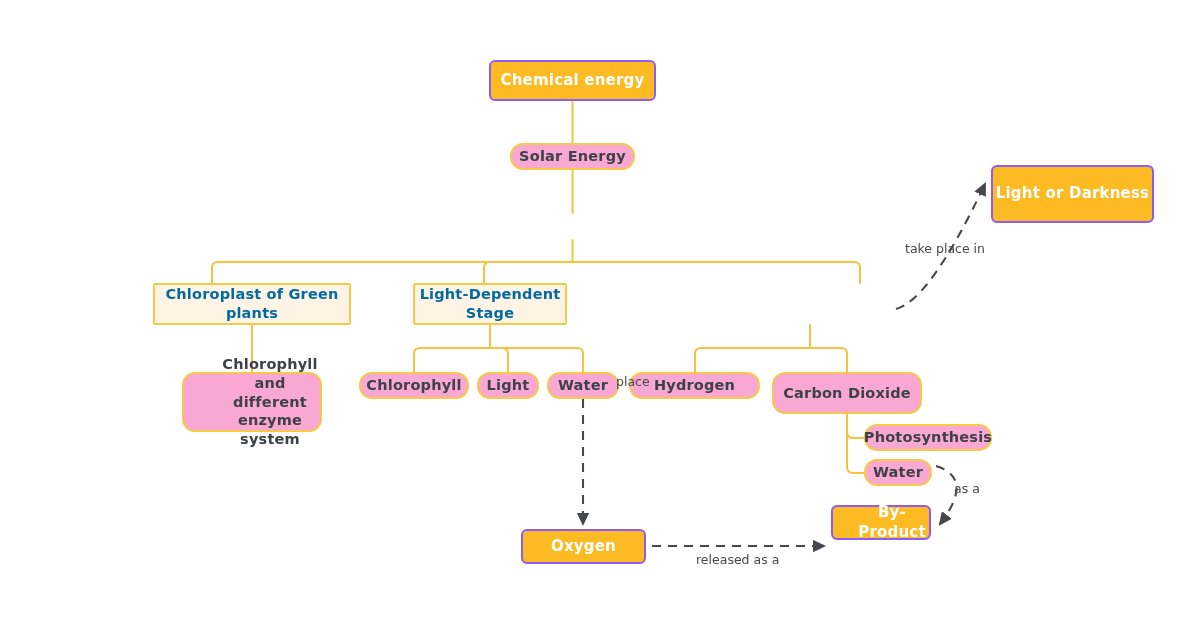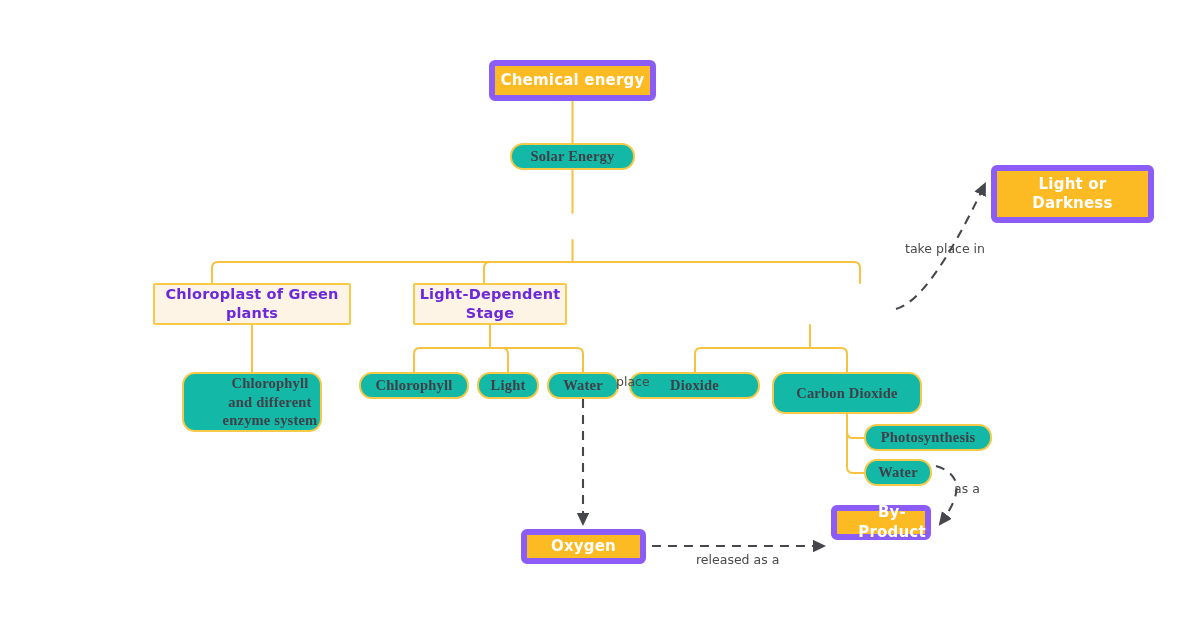--- a/index.html
+++ b/index.html
@@ -19,39 +19,38 @@
     text-align:center;
     font-weight:bold;
     line-height:1.3;
     letter-spacing:.2px;
   }
   
   .n-fill{
     background:#FCBA23;
     color:#FFFFFF;
     border-radius:6px;
-    border:6px solid #8b5cf6;
+    border:2px solid #8b5cf6;
     font-size:15px;
   }
   
   .n-cream{
     background:#FDF4E6;
-    color:#6d28d9;
+    color:#0369a1;
     border:2px solid #F7C948;
     border-radius:2px;
     font-size:14.5px;
   }
   
   .n-white{
-    background:#14b8a6;
+    background:#f9a8d4;
     color:#3E4149;
     border:2px solid #F7C948;
     border-radius:13px;
     font-size:14.5px;
-    font-family:Liberation Serif, serif;
   }
   .edge-label{
     position:absolute;
     font-size:12.5px;
     font-weight:normal;
     color:#4A4A4A;
     font-family:"DejaVu Sans", sans-serif;
     white-space:nowrap;
     letter-spacing:0px;
   }
@@ -110,21 +109,21 @@
 
   <div class="node n-cream" style="left:153px;top:283px;width:198px;height:42px;">Chloroplast of Green plants</div>
   <div class="node n-cream" style="left:413px;top:283px;width:154px;height:42px;">Light-Dependent Stage</div>
 
   <div class="node n-fill" style="left:991px;top:165px;width:163px;height:58px;">Light or Darkness</div>
 
   <div class="node n-white" style="left:182px;top:372px;width:140px;height:60px;padding-left:36px;">Chlorophyll and different enzyme system</div>
   <div class="node n-white" style="left:359px;top:372px;width:110px;height:27px;">Chlorophyll</div>
   <div class="node n-white" style="left:477px;top:372px;width:62px;height:27px;">Light</div>
   <div class="node n-white" style="left:547px;top:372px;width:72px;height:27px;">Water</div>
-  <div class="node n-white" style="left:629px;top:372px;width:131px;height:27px;">Dioxide</div>
+  <div class="node n-white" style="left:629px;top:372px;width:131px;height:27px;">Hydrogen</div>
   <div class="node n-white" style="left:772px;top:372px;width:150px;height:42px;">Carbon Dioxide</div>
   <div class="node n-white" style="left:864px;top:424px;width:128px;height:27px;">Photosynthesis</div>
   <div class="node n-white" style="left:864px;top:459px;width:68px;height:27px;">Water</div>
 
   <div class="node n-fill" style="left:521px;top:529px;width:125px;height:35px;">Oxygen</div>
   <div class="node n-fill" style="left:831px;top:505px;width:100px;height:35px;padding-left:22px;">By-Product</div>
 
   <div class="edge-label" style="left:905px;top:241px;">take place in</div>
   <div class="edge-label" style="left:616px;top:374px;">place</div>
   <div class="edge-label" style="left:954px;top:481px;">as a</div>

